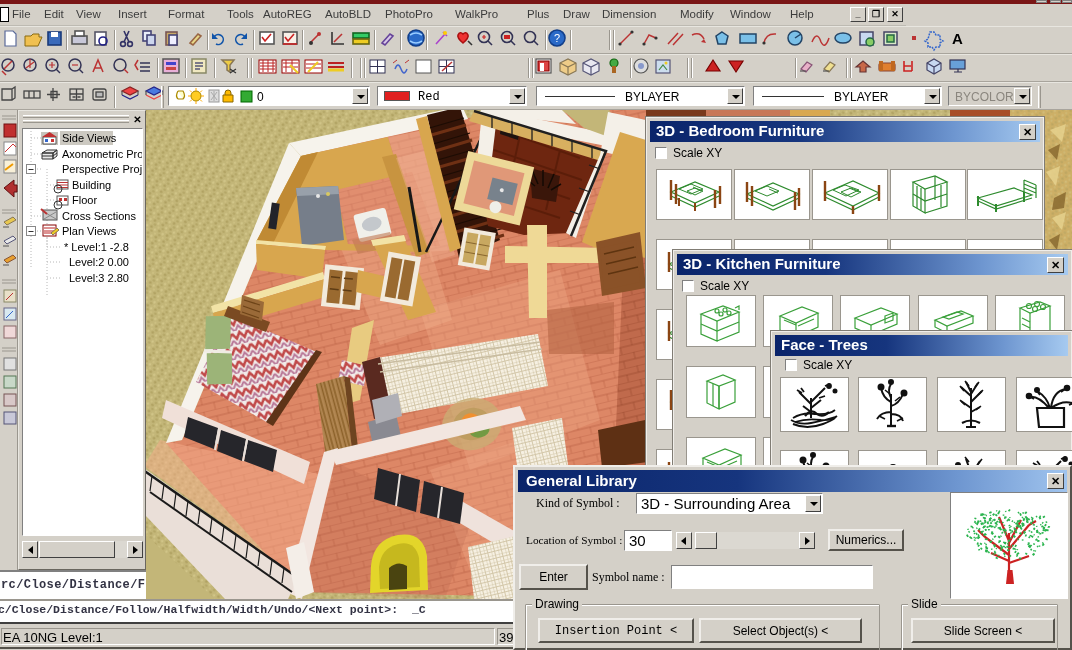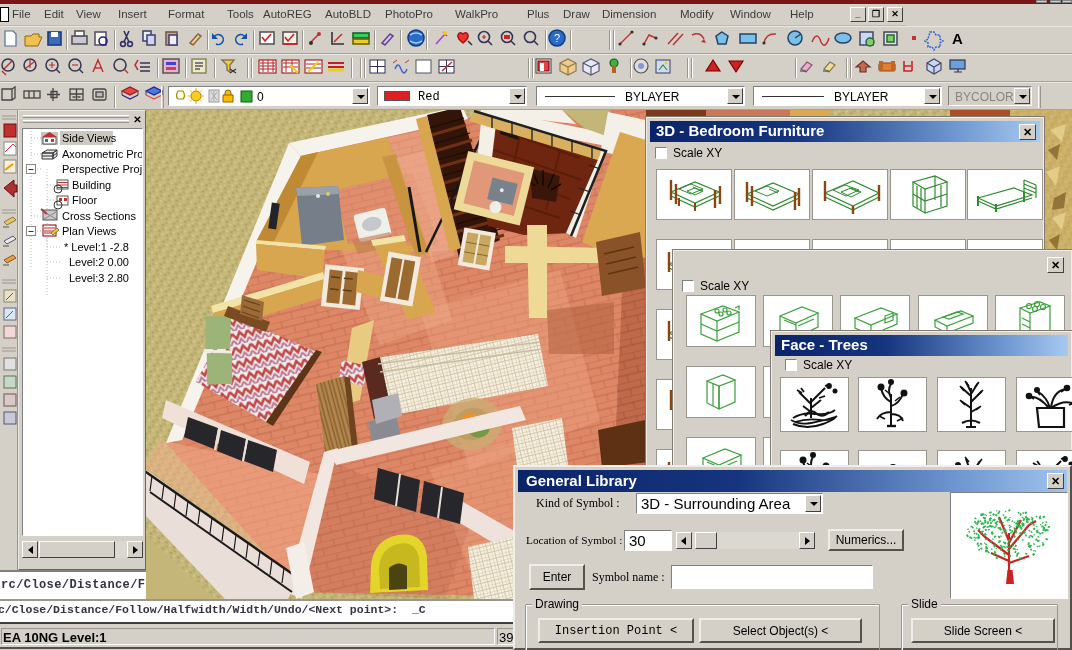--- a/index.html
+++ b/index.html
@@ -699,21 +699,21 @@
     <div style="position:absolute;left:17px;top:0;width:76px;height:17px;background:#D4D0C8;border:1px solid;border-color:#fff #404040 #404040 #fff;"></div>
     <div style="position:absolute;right:0;top:0;width:16px;height:17px;background:#D4D0C8;border:1px solid;border-color:#fff #404040 #404040 #fff;"></div>
     <svg width="8" height="8" style="position:absolute;right:4px;top:5px">
         <path d="M2 0 L7 4 L2 8 Z" fill="#000"></path>
       </svg>
   </div>
 </div>
 <div id="cmd1" class="abs">rc/Close/Distance/F</div>
 <div id="cmd2" class="abs">rc/Close/Distance/Follow/Halfwidth/Width/Undo/&lt;Next point&gt;:&nbsp;&nbsp;_C</div>
 <div id="statusbar" class="abs">
-  <div class="spanel" style="left:1px;width:494px;font-weight:bold;">EA 10NG Level:1</div>
+  <div class="spanel" style="left:1px;width:494px;">EA 10NG Level:1</div>
   <div class="spanel" style="left:497px;width:60px;">39</div>
   <div style="position:absolute;left:0;top:23px;width:1072px;height:2px;background:#55524b;"></div>
 </div>
 
 <div id="bedroom" class="pal" style="left:646px;top:117px;width:398px;height:360px;">
   <div class="ptitle">3D - Bedroom Furniture</div>
   <div class="px" style="right:7px;top:6px;">✕</div>
   <div class="chk" style="left:8px;top:29px;"></div>
   <div class="chklab" style="left:26px;top:28px;">Scale&nbsp;XY</div>
   <div class="cell" style="left:9px;top:51px;width:76px;height:51px;"><svg width="74" height="49" viewBox="0 0 74 49">
@@ -750,20 +750,21 @@
         <use href="#bed3"></use>
       </svg></div>
   <div class="cell" style="left:9px;top:261px;width:76px;height:51px;"><svg width="74" height="49" viewBox="0 0 74 49">
         <use href="#bed1"></use>
       </svg></div>
   <div class="cell" style="left:9px;top:331px;width:76px;height:51px;"><svg width="74" height="49" viewBox="0 0 74 49">
         <use href="#bed2"></use>
       </svg></div>
 </div>
 <div id="kitchen" class="pal" style="left:673px;top:250px;width:399px;height:216px;">
+  <div class="ptitle">3D - Kitchen Furniture</div>
   <div class="px" style="right:7px;top:6px;">✕</div>
   <div class="chk" style="left:8px;top:29px;"></div>
   <div class="chklab" style="left:26px;top:28px;">Scale&nbsp;XY</div>
   <div class="cell" style="left:12px;top:44px;width:70px;height:52px;"><svg width="68" height="50" viewBox="0 0 68 50">
         <use href="#kit1"></use>
       </svg></div>
   <div class="cell" style="left:89px;top:44px;width:70px;height:52px;"><svg width="68" height="50" viewBox="0 0 68 50">
         <use href="#kit2"></use>
       </svg></div>
   <div class="cell" style="left:166px;top:44px;width:70px;height:52px;"><svg width="68" height="50" viewBox="0 0 68 50">
@@ -829,21 +830,21 @@
     <svg width="8" height="8" style="position:absolute;left:4px;top:5px">
         <path d="M6 0 L1 4 L6 8 Z" fill="#000"></path>
       </svg>
     <div style="position:absolute;left:19px;top:0;width:22px;height:17px;background:#D4D0C8;border:1px solid;border-color:#fff #404040 #404040 #fff;"></div>
     <div style="position:absolute;right:0;top:0;width:16px;height:17px;background:#D4D0C8;border:1px solid;border-color:#fff #404040 #404040 #fff;"></div>
     <svg width="8" height="8" style="position:absolute;right:4px;top:5px">
         <path d="M2 0 L7 4 L2 8 Z" fill="#000"></path>
       </svg>
   </div>
   <div class="dbtn" style="left:313px;top:62px;width:76px;height:22px;line-height:19px;">Numerics...</div>
-  <div class="dbtn" style="left:14px;top:97px;width:56px;height:26px;line-height:23px;">Enter</div>
+  <div class="dbtn" style="left:4px;top:97px;width:69px;height:26px;line-height:23px;">Enter</div>
   <div class="dlab" style="left:77px;top:103px;">Symbol name :</div>
   <div class="dinput" style="left:156px;top:98px;width:202px;height:24px;"></div>
   <div class="gbox" style="left:10px;top:137px;width:355px;height:60px;"></div>
   <div class="glab" style="left:17px;top:130px;">Drawing</div>
   <div class="dbtn" style="left:23px;top:151px;width:156px;height:25px;line-height:22px;font-family:Liberation Mono, monospace;">Insertion Point &lt;</div>
   <div class="dbtn" style="left:184px;top:151px;width:163px;height:25px;line-height:22px;">Select Object(s) &lt;</div>
   <div class="gbox" style="left:386px;top:137px;width:157px;height:60px;"></div>
   <div class="glab" style="left:393px;top:130px;">Slide</div>
   <div class="dbtn" style="left:396px;top:151px;width:144px;height:25px;line-height:22px;">Slide Screen &lt;</div>
   <div style="position:absolute;left:435px;top:25px;width:118px;height:107px;background:#fff;border:1px solid;border-color:#808080 #fff #fff #808080;">

